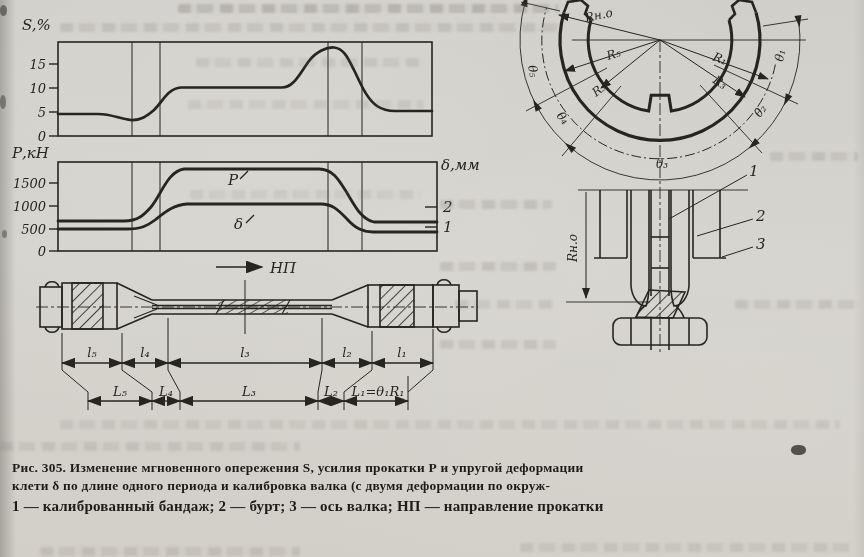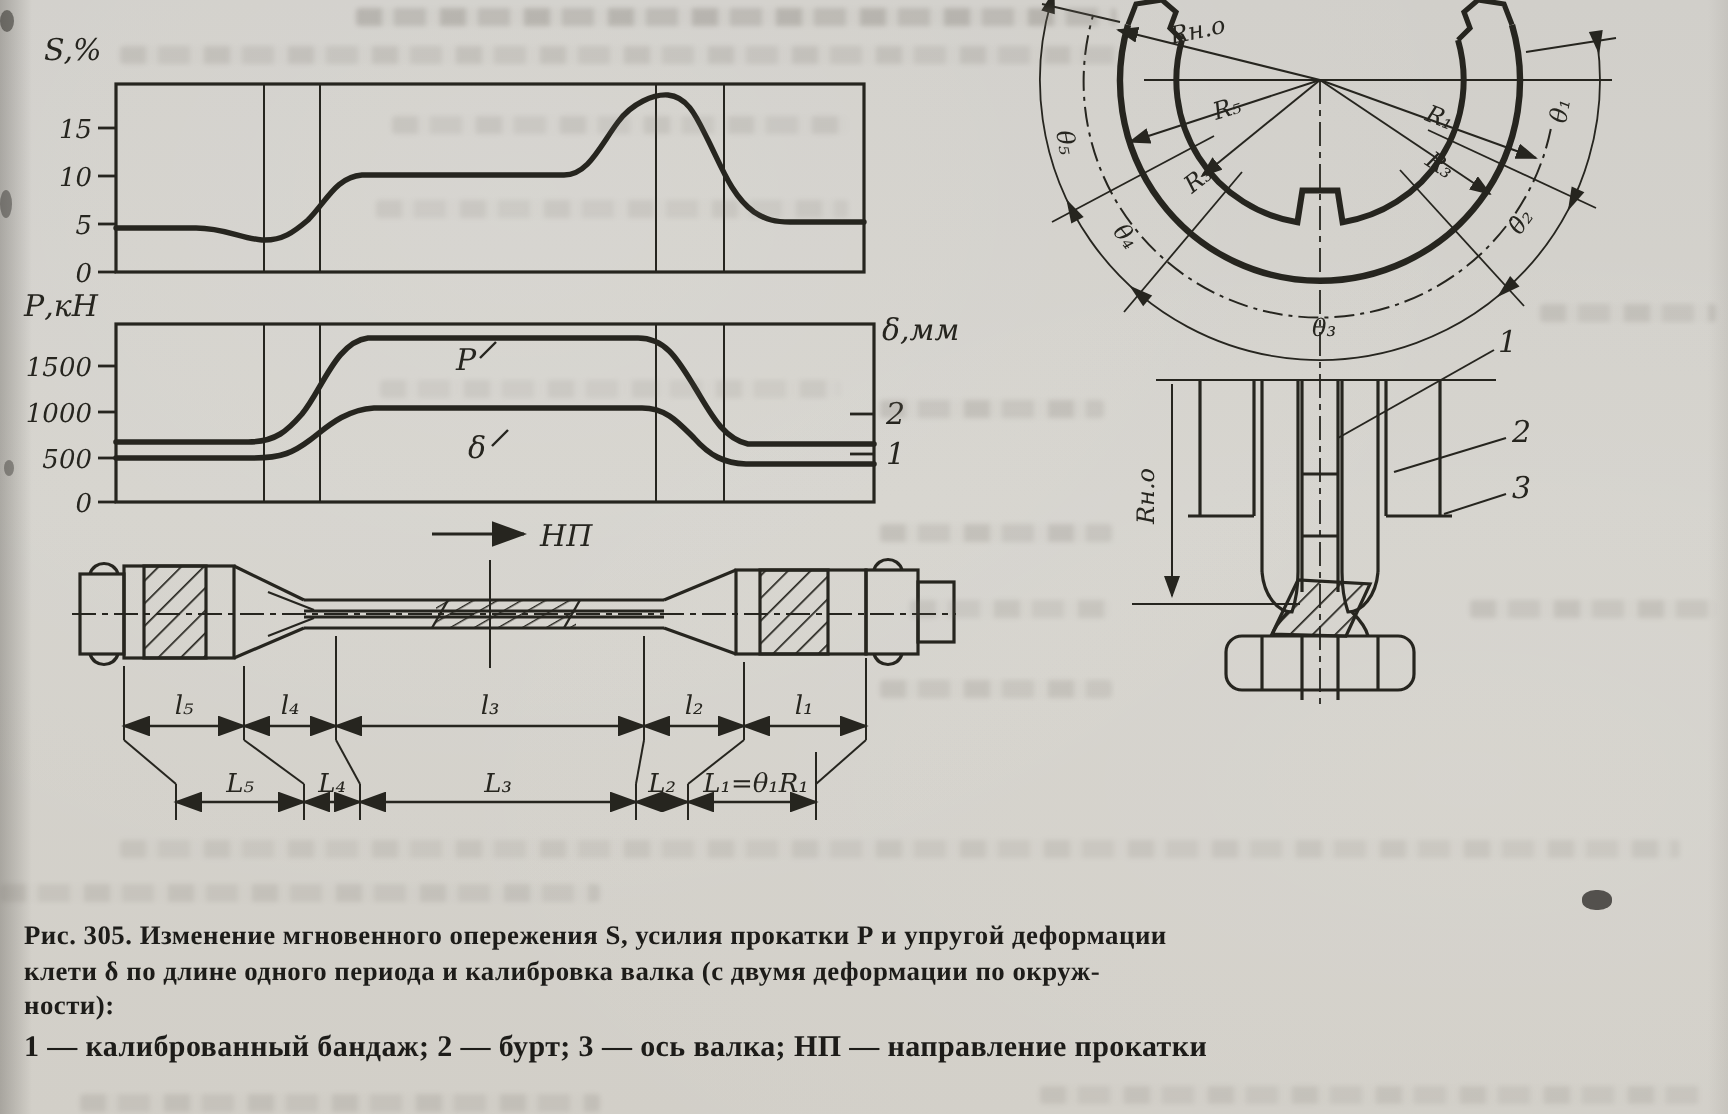--- a/index.html
+++ b/index.html
@@ -323,17 +323,16 @@
         <path d="M676,306 C680,310 683,314 684,318"></path>
       </g>
     </g>
     <text class="cal" x="577" y="262" transform="rotate(-90 577 262)" fill="#26251f">Rн.о</text>
   </svg>
 
   
   <div class="cap">
     <div class="ln"><b>Рис. 305.</b> <span>Изменение мгновенного опережения S, усилия прокатки Р и упругой деформации</span></div>
     <div class="ln">клети δ по длине одного периода и калибровка валка (с двумя деформации по окруж-</div>
-    <div class="ln">ности):</div>
     <div class="lg">1 — калиброванный бандаж; 2 — бурт; 3 — ось валка; НП — направление прокатки</div>
   </div>
 
 </div>
 
 </body></html>

